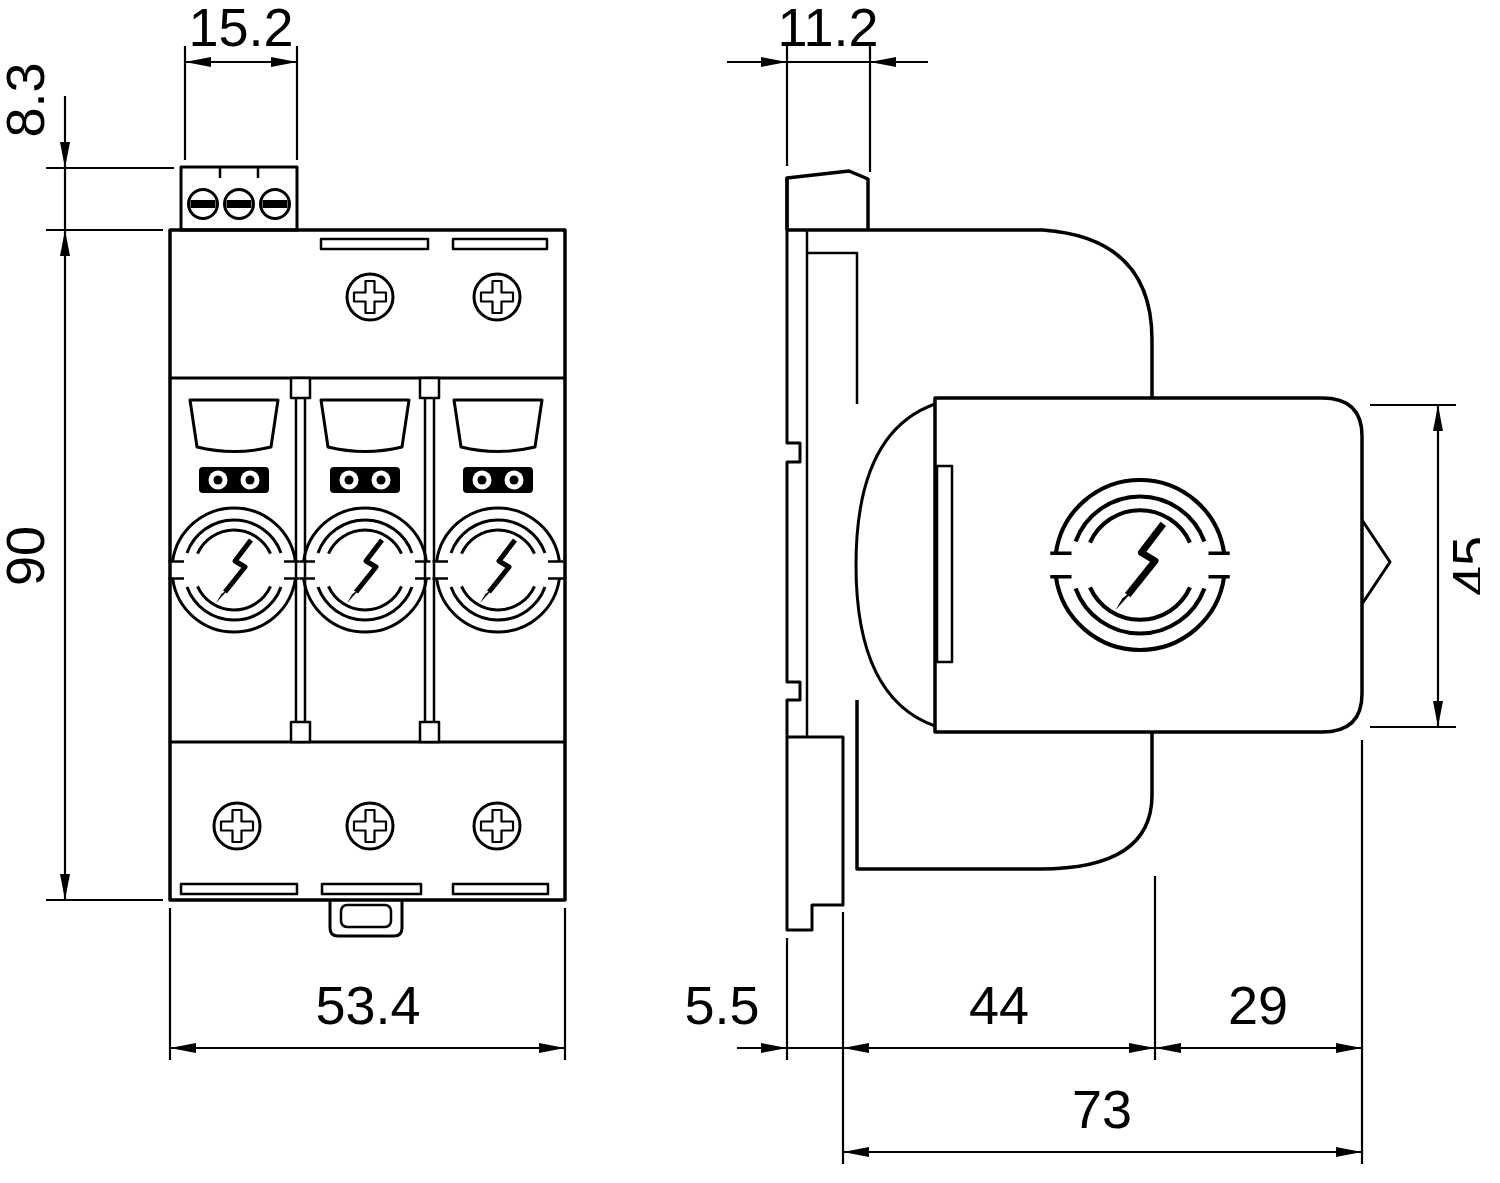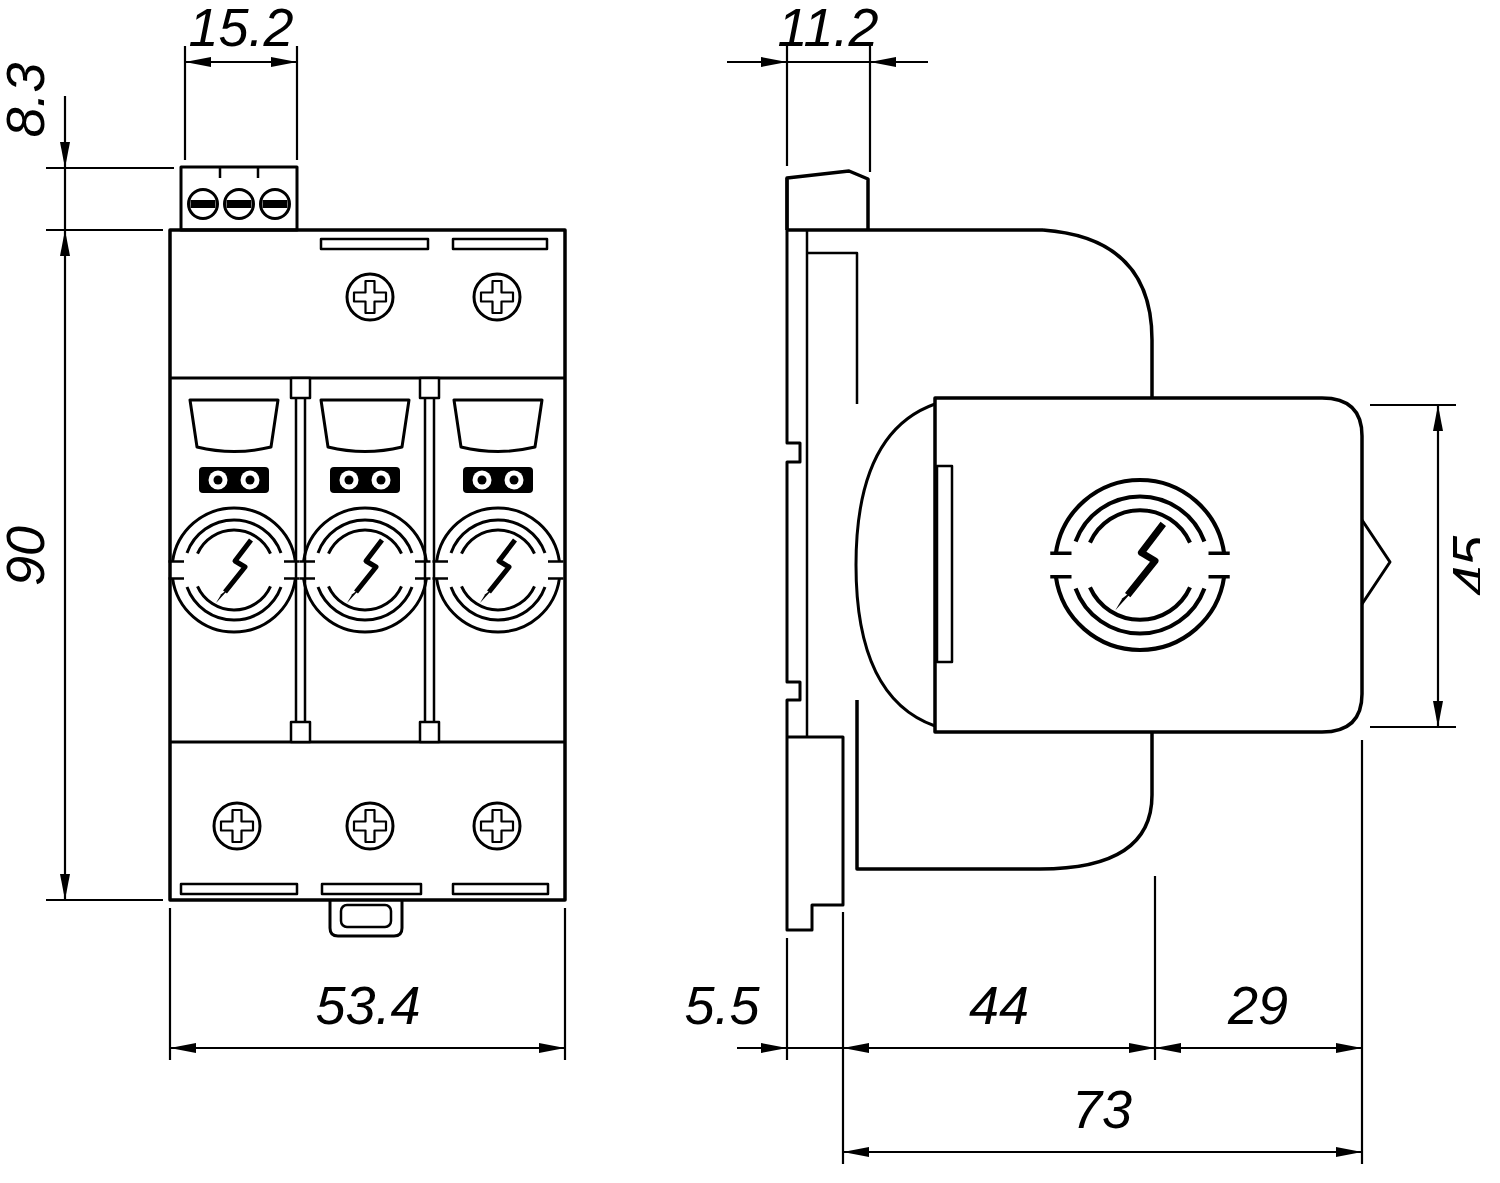--- a/index.html
+++ b/index.html
@@ -6,21 +6,20 @@
     margin: 0;
     padding: 0;
     background: #ffffff;
   }
   .canvas {
     position: relative;
     width: 1480px;
     height: 1183px;
     background: #ffffff;
     overflow: hidden;
-    font-style: italic;
   }
   svg { display: block; }
   .dim-text {
     font-family: "Liberation Sans", sans-serif;
     font-size: 54px;
     fill: #000000;
     text-anchor: middle;
     font-weight: 400;
   }
 </style>

